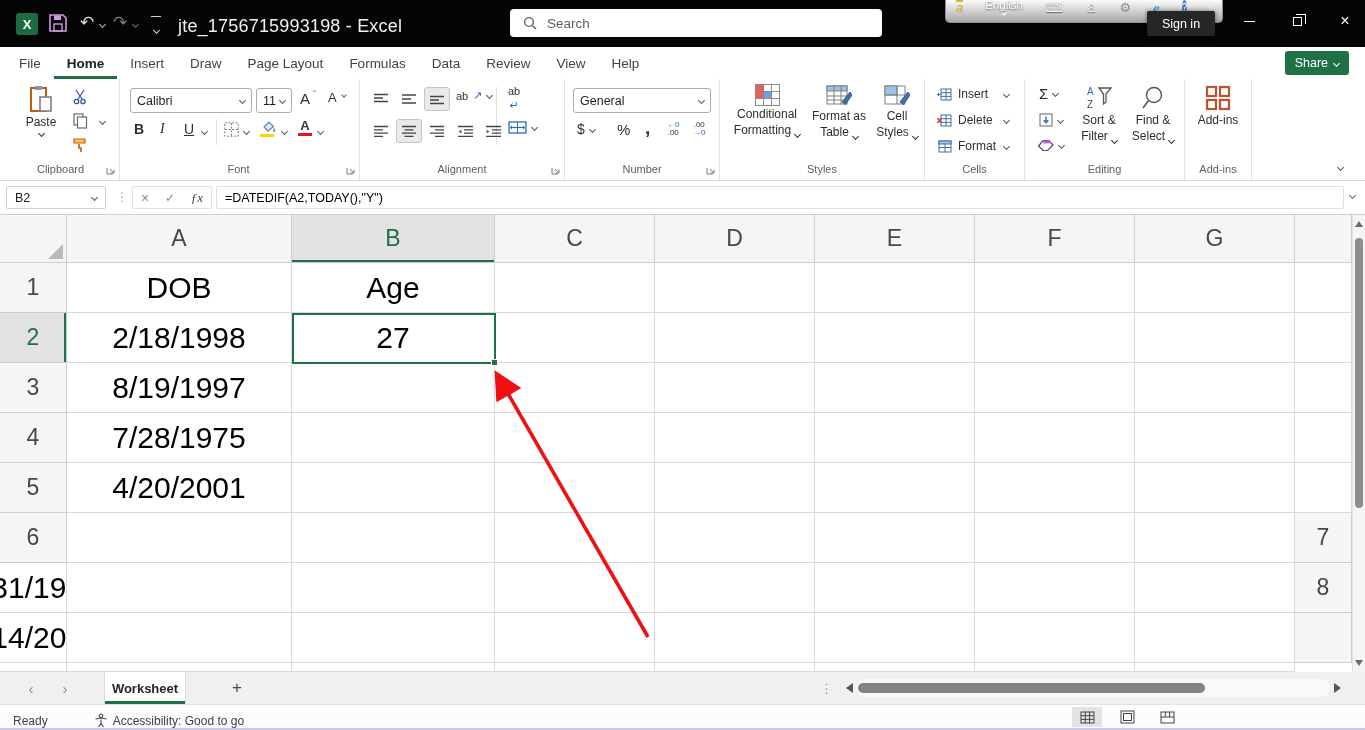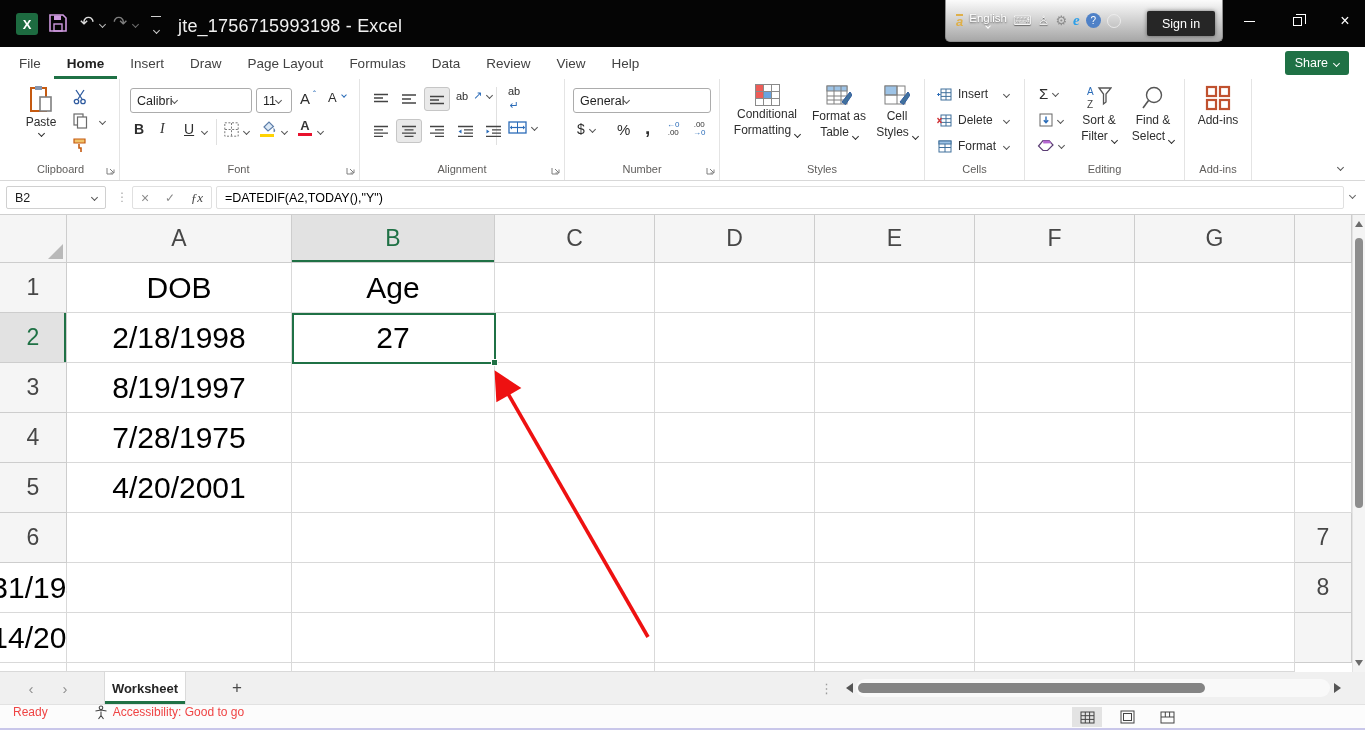--- a/index.html
+++ b/index.html
@@ -7,21 +7,21 @@
   .ab{position:absolute}
   .flex{display:flex;align-items:flex-end}
   .cv{display:inline-block;width:5px;height:5px;border-right:1.4px solid currentColor;border-bottom:1.4px solid currentColor;transform:rotate(45deg)}
   
   #titlebar{left:0;top:0;width:1365px;height:47px;background:var(--titlebar,#050505);color:#ededed}
   .xl-logo{left:16px;top:13px;width:22px;height:22px;background:#1d6b40;border-radius:3px;color:#fff;font-weight:bold;font-size:13px;display:flex;align-items:center;justify-content:center}
   .qat{color:#dcdcdc;font-size:17px}
   .qat-chev{display:inline-block;width:10px;border-top:1.5px solid #d0d0d0;padding-top:2px;text-align:center}
   .titletext{font-size:18px;color:#f0f0f0;letter-spacing:.2px}
   .searchbox{left:510px;top:9px;width:372px;height:28px;background:#fff;border-radius:4px;display:flex;align-items:center;padding-left:13px;gap:10px;color:#5e5e5e;font-size:13.5px}
-  .langbar{left:945px;top:0;width:278px;height:42px;background:linear-gradient(#fbfbfb,#a7a7a7);border:1px solid #8f8f8f;border-top:none;border-radius:0 0 5px 5px;display:flex;align-items:center;gap:6px;padding:0 10px;font-size:12px;color:#fff}
+  .langbar{left:945px;top:0;width:278px;height:23px;background:linear-gradient(#fbfbfb,#a7a7a7);border:1px solid #8f8f8f;border-top:none;border-radius:0 0 5px 5px;display:flex;gap:22px;padding:0 10px;font-size:12px;color:#fff}
   .avro{color:#dfb04a;font-weight:bold;font-size:13px;border-top:2px solid #dfb04a;font-style:italic;line-height:12px}
   .avro::after{content:"a"}
   .lang-en{display:flex;flex-direction:column;align-items:center;line-height:11px;text-shadow:0 1px 2px #555;font-size:11.5px}
   .lb-ic{color:#f5f5f5;font-size:13px;text-shadow:0 1px 1px #666}
   .lb-ic.kb::after{content:"⌨"}
   .lb-ic.pawn::after{content:"♙"}
   .lb-ic.gear{color:#8d8d8d;text-shadow:none}
   .lb-ic.gear::after{content:"⚙"}
   .lb-ie{color:#2d9fe8;font-style:italic;font-weight:bold;font-size:15px;font-family:"Liberation Serif",serif}
   .lb-ie::after{content:"e"}
@@ -38,21 +38,21 @@
   .mtab{padding:6px 13px 6px;font-size:13.5px;color:#424242;height:32px;display:flex;align-items:center}
   .mtab.active{color:#212121;box-shadow:inset 0 -3px 0 var(--accent,#1f7145);font-weight:bold}
   .sharebtn{right:16px;top:4px;height:24px;padding:0 10px;background:var(--accent,#1f7145);border-radius:3px;color:#fff;font-size:12.5px;display:flex;align-items:center;gap:6px}
   
   #ribbon{left:0;top:79px;width:1365px;height:102px;background:#fff;border-bottom:1px solid #d8d8d8;font-size:12px;color:#363636}
   .grp{position:absolute;top:0;height:100%;border-right:1px solid #e4e4e4}
   .grp-label{position:absolute;bottom:5px;left:0;width:100%;text-align:center;font-size:11px;color:#5f5d5b}
   .launcher{position:absolute;right:3px;bottom:5px;opacity:.8}
   .bigbtn{position:absolute;display:flex;flex-direction:column;align-items:center;gap:2px;font-size:12px;color:#2e2e2e;text-align:center;line-height:14px}
   .smbtn{position:absolute;display:flex;align-items:center;gap:5px;color:#2e2e2e}
-  .combo{position:absolute;border:1px solid #acacac;border-radius:3px;background:#fff;display:flex;align-items:center;font-size:12.5px;color:#1f1f1f;padding:0 6px;justify-content:flex-start}
+  .combo{position:absolute;border:1px solid #acacac;border-radius:3px;background:#fff;display:flex;align-items:center;font-size:12.5px;color:#1f1f1f;padding:0 6px;justify-content:space-between}
   .albtn{position:absolute;width:26px;height:24px;display:flex;align-items:center;justify-content:center;border-radius:3px}
   .albtn.on{background:#e9e9e9;border:1px solid #c6c6c6}
   .vsep{position:absolute;top:8px;height:58px;border-left:1px solid #e0e0e0}
   .colorbar{display:block;width:14px;height:3px;margin-top:1px}
   .dec2{display:flex;flex-direction:column;font-size:8px;line-height:8px;color:#333;align-items:center}
   .dec2 b{color:#2b6cb8;font-weight:normal}
   .cfgrid{display:grid;grid-template-columns:repeat(3,8px);grid-template-rows:repeat(3,7px)}
   .cfgrid i{border:1px solid #8a8a8a;margin:-0.5px}
   
   #fbar{left:0;top:181px;width:1365px;height:34px;background:#fff;border-bottom:1px solid #cfcfcf}
@@ -78,21 +78,21 @@
   #vthumb{left:2px;top:23px;width:8px;height:270px;background:#8d8d8d;border-radius:4px}
   #tabbar{left:0;top:672px;width:1365px;height:32px;background:#f0f0f0;display:flex;align-items:center;font-size:13px;color:#555}
   .tb-nav{width:34px;text-align:center;font-size:15px;color:#8f8f8f}
   .sheettab{margin-left:22px;width:82px;height:32px;background:#fff;border-left:1px solid #dadada;border-right:1px solid #dadada;box-shadow:inset 0 -3px 0 var(--accent,#1f7145);display:flex;align-items:center;justify-content:center;font-weight:bold;color:#262626}
   .newsheet{margin-left:46px;font-size:17px;color:#4a4a4a}
   .tb-dots{position:absolute;left:820px;color:#9b9b9b}
   .htri-l{position:absolute;left:846px;width:0;height:0;border-top:5px solid transparent;border-bottom:5px solid transparent;border-right:7px solid #555}
   .htri-r{position:absolute;left:1334px;width:0;height:0;border-top:5px solid transparent;border-bottom:5px solid transparent;border-left:7px solid #555}
   #htrack{position:absolute;left:856px;top:7px;width:474px;height:18px;background:#f9f9f9;border-radius:9px}
   #hthumb{position:absolute;left:2px;top:4px;width:347px;height:10px;background:#848484;border-radius:5px}
-  #statusbar{left:0;top:704px;width:1365px;height:24px;background:#fcfcfc;border-top:1px solid #e2e2e2;font-size:12px;color:#ef4444;display:flex;align-items:flex-start}
+  #statusbar{left:0;top:704px;width:1365px;height:24px;background:#fcfcfc;border-top:1px solid #e2e2e2;font-size:12px;color:#404040;display:flex;align-items:flex-end}
   .viewbtn{position:absolute;top:2px;width:30px;height:20px;display:flex;align-items:center;justify-content:center}
   .viewbtn.on{background:#e3e3e3}
   #bottomstrip{left:0;top:728px;width:1365px;height:2px;background:#c9c7ea}
   svg{display:block}
 </style>
 </head>
 <body>
 
 <div id="titlebar" class="ab">
   <div class="ab xl-logo" style="left:16px;top:13px">X</div>
@@ -101,20 +101,27 @@
     <rect x="6" y="11" width="8" height="7" fill="none" stroke="#cf9ae0" stroke-width="1.4"></rect>
     <rect x="6" y="2.5" width="7" height="4.5" fill="#cf9ae0"></rect>
   </svg>
   <span class="ab qat" style="left:80px;top:12px">↶</span>
   <span class="ab cv" style="left:100px;top:22px;color:#bbb"></span>
   <span class="ab qat" style="left:113px;top:12px;color:#7e7e7e">↷</span>
   <span class="ab cv" style="left:133px;top:22px;color:#6f6f6f"></span>
   <span class="ab qat-chev" style="left:151px;top:16px"><span class="cv" style="border-color:#d0d0d0"></span></span>
   <span class="ab titletext" style="left:178px;top:16px">jte_1756715993198 - Excel</span>
 
+  <div class="ab searchbox">
+    <svg width="14" height="14" viewBox="0 0 14 14">
+      <circle cx="6" cy="6" r="4.4" fill="none" stroke="#5e5e5e" stroke-width="1.4"></circle>
+      <path d="M9.4 9.4L13 13" stroke="#5e5e5e" stroke-width="1.4"></path>
+    </svg>
+    <span>Search</span>
+  </div>
 
   <div class="ab langbar">
     <span class="avro"></span>
     <span class="lang-en">
         <span>English</span>
         <span class="cv" style="border-color:#fff;width:4px;height:4px"></span>
       </span>
     <span class="lb-ic kb"></span>
     <span class="lb-ic pawn"></span>
     <span class="lb-ic gear"></span>

